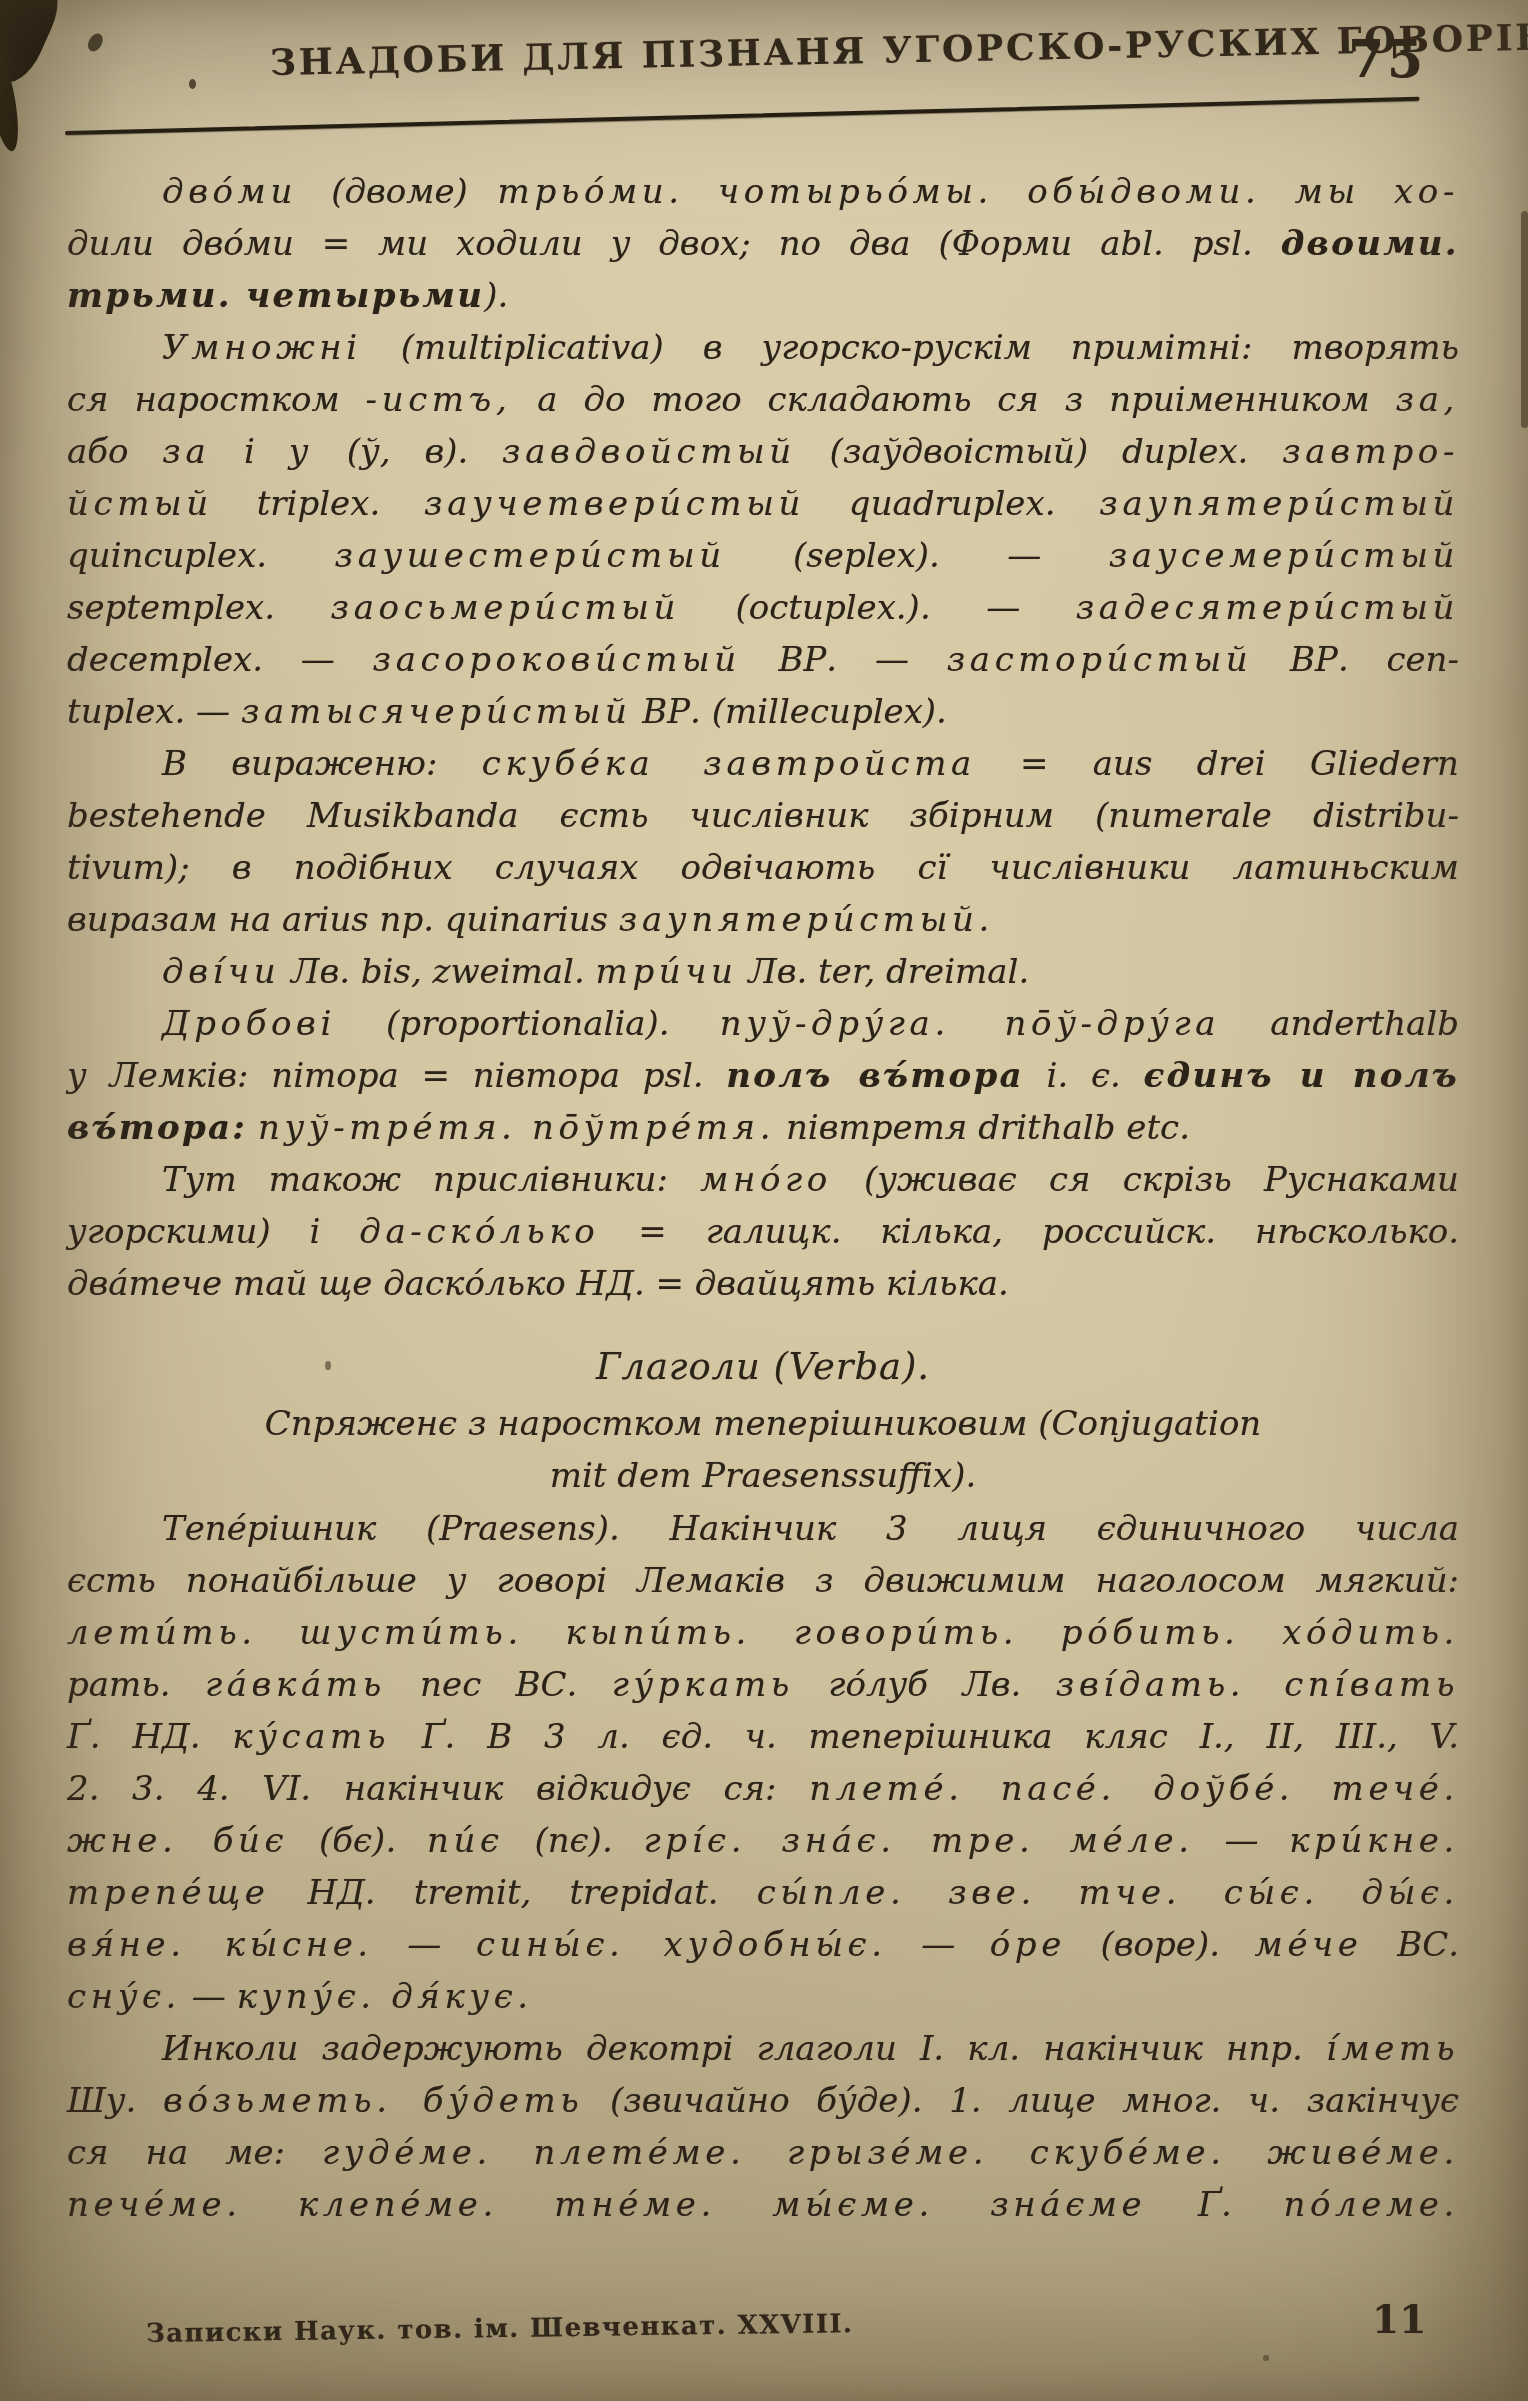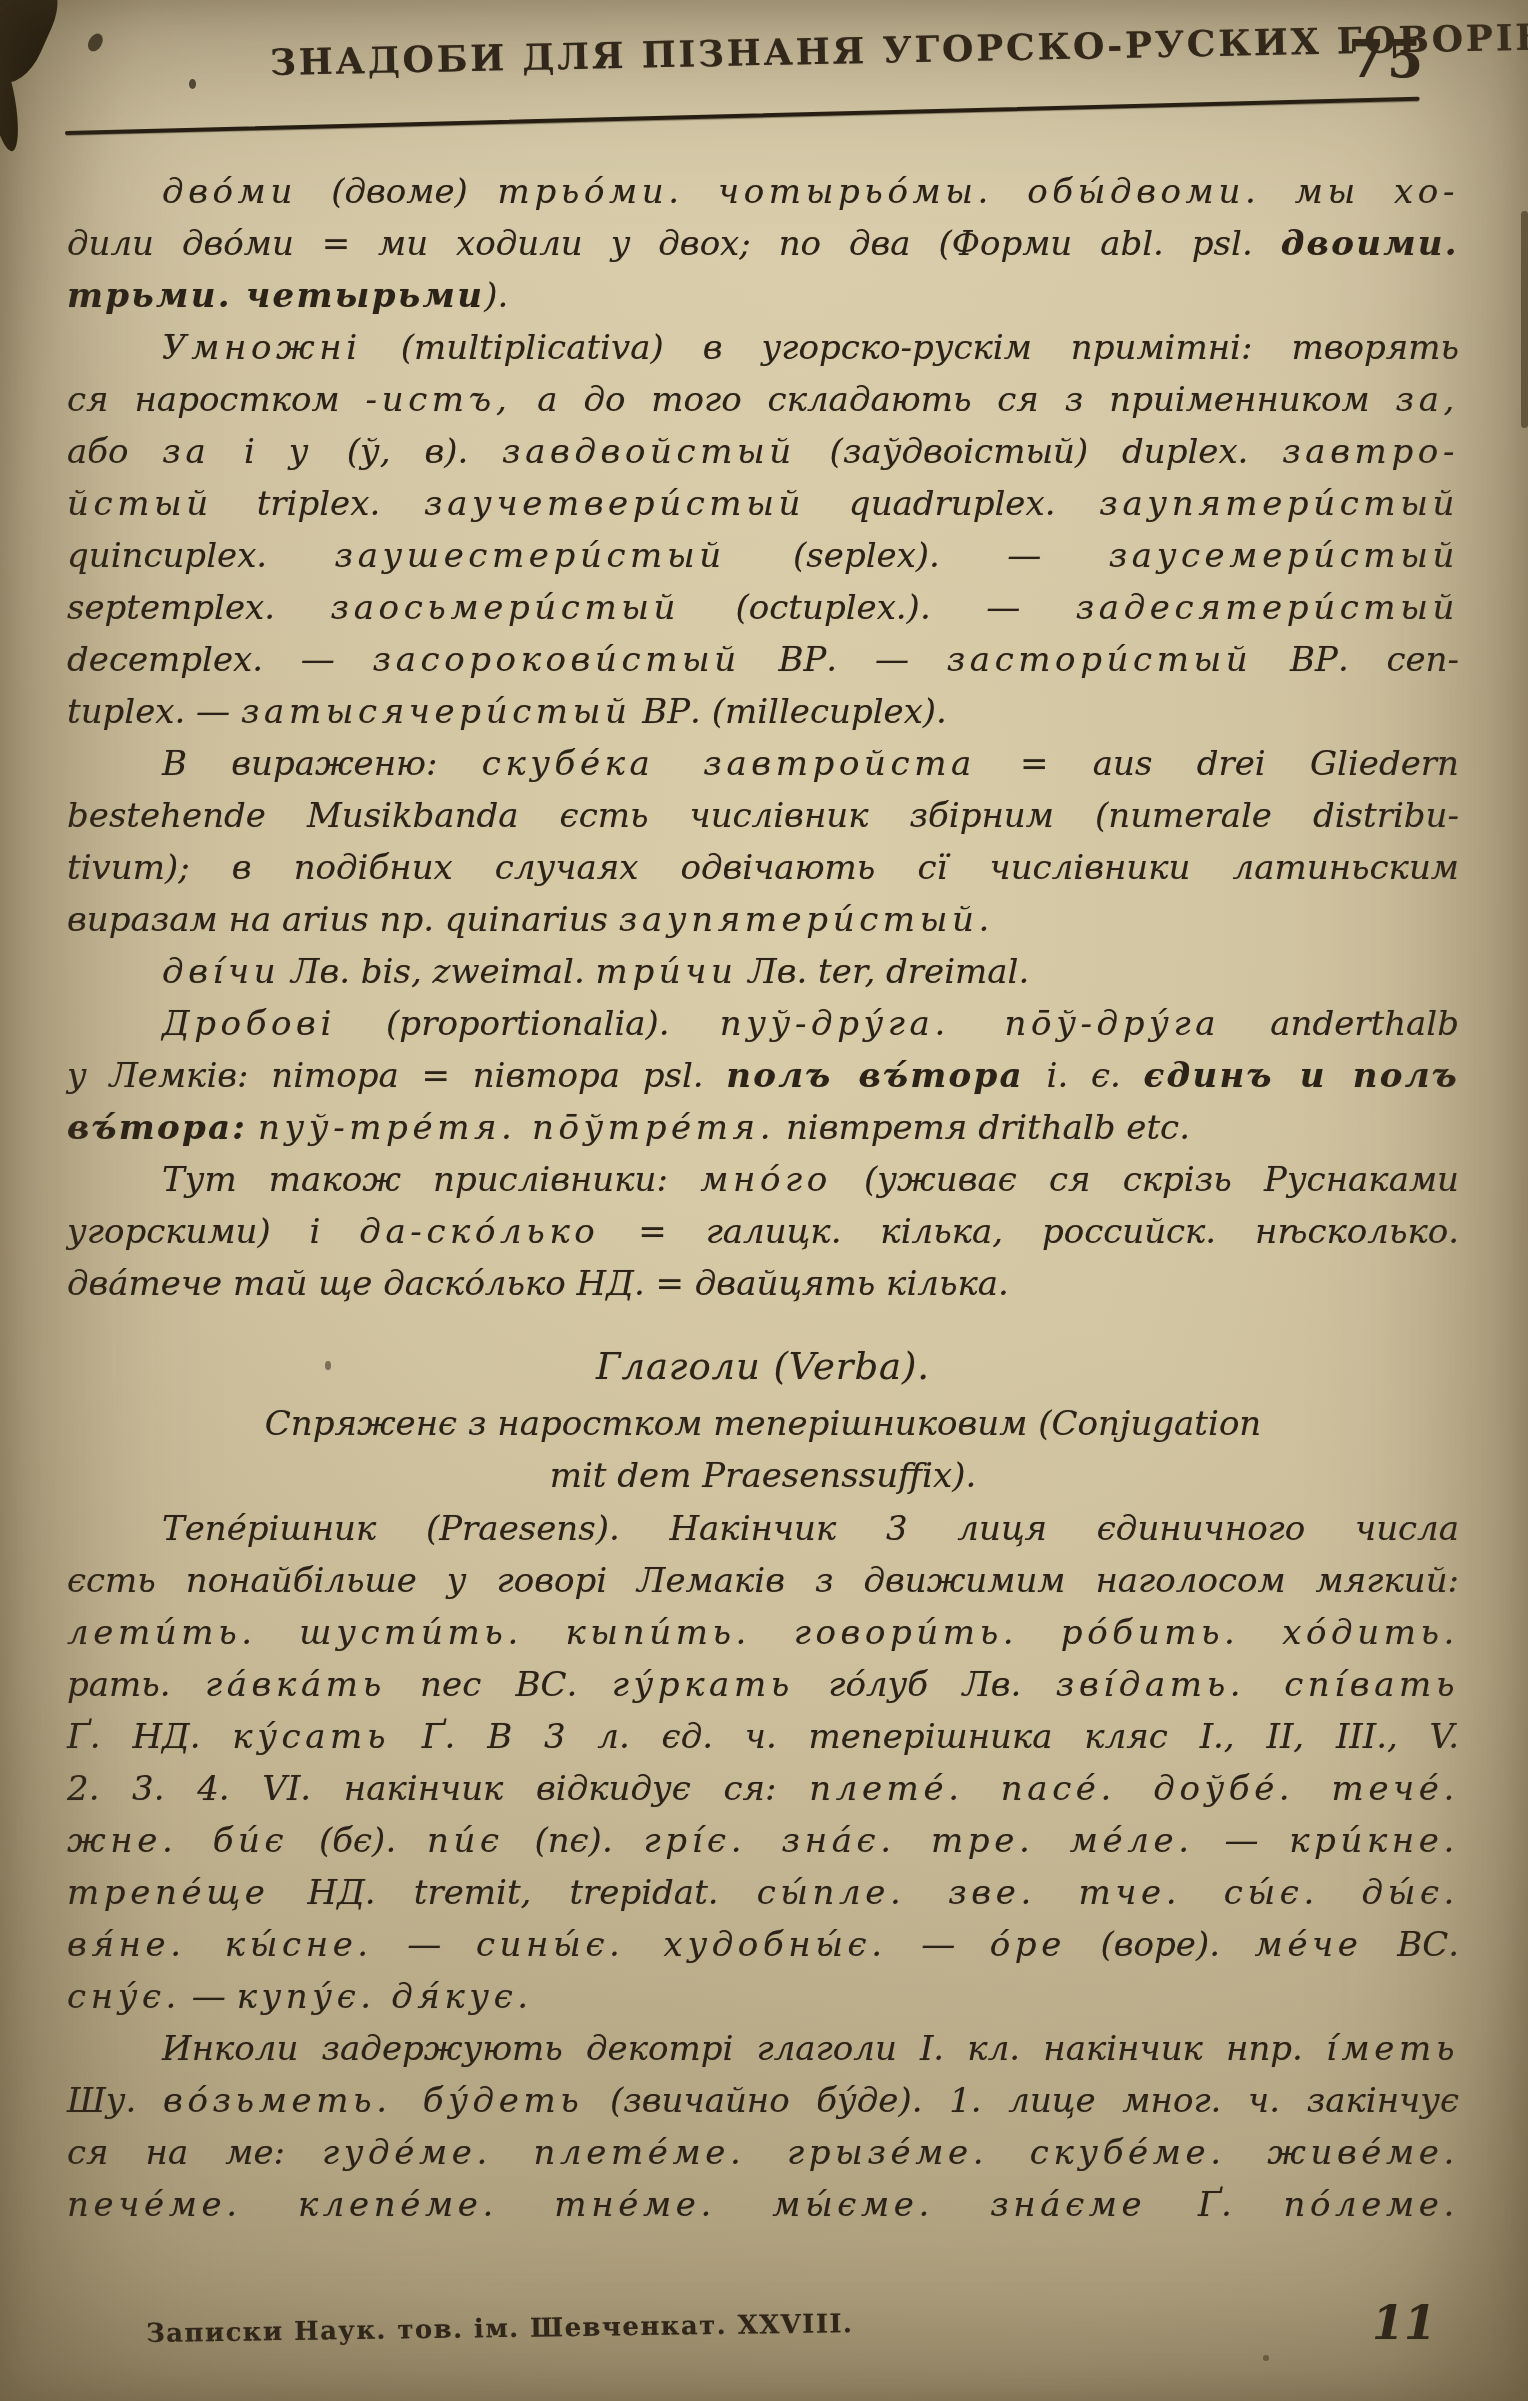--- a/index.html
+++ b/index.html
@@ -48,23 +48,22 @@
   .seg-sp{letter-spacing:4.6px;}
   .seg-cs{font-weight:bold;letter-spacing:2.3px;}
   .footer-imprint{
     position:absolute;left:146px;top:2318px;z-index:2;
     font-size:26px;letter-spacing:1.4px;font-weight:bold;
     transform:rotate(-0.8deg);transform-origin:0 50%;
     text-shadow:0 0 0.9px rgba(43,34,24,.35);
   }
   .footer-signature{
     position:absolute;left:1372px;top:2296px;z-index:2;
-    font-size:46px;font-weight:bold;
+    font-size:39px;font-weight:bold;
     text-shadow:0 0 0.9px rgba(43,34,24,.4);
-    font-style:italic;
   }
   .artifact{position:absolute;z-index:4;pointer-events:none;}
   .a-corner-tl{left:-18.5px;top:-30px;width:67px;height:113px;background:#17110a;border-radius:38%;transform:rotate(24deg);}
   .a-edge-left{left:-9.2px;top:48px;width:24px;height:104px;background:#1a1309;border-radius:50%;transform:rotate(-10deg);}
   .a-speck-1{left:89px;top:33px;width:13px;height:18.5px;background:rgba(28,21,10,.75);border-radius:50%;transform:rotate(30deg);}
   .a-speck-2{left:189px;top:79px;width:7.4px;height:10.2px;background:rgba(28,21,10,.7);border-radius:50%;}
   .a-edge-right{left:1521px;top:211px;width:6.5px;height:217px;background:rgba(40,30,15,.55);border-radius:3.7px;}
   .a-speck-3{left:325px;top:1361px;width:5.5px;height:9.2px;background:rgba(40,30,15,.5);border-radius:50%;}
   .a-speck-4{left:1263px;top:2355px;width:5.5px;height:5.5px;background:rgba(40,30,15,.45);border-radius:50%;}
 </style>

